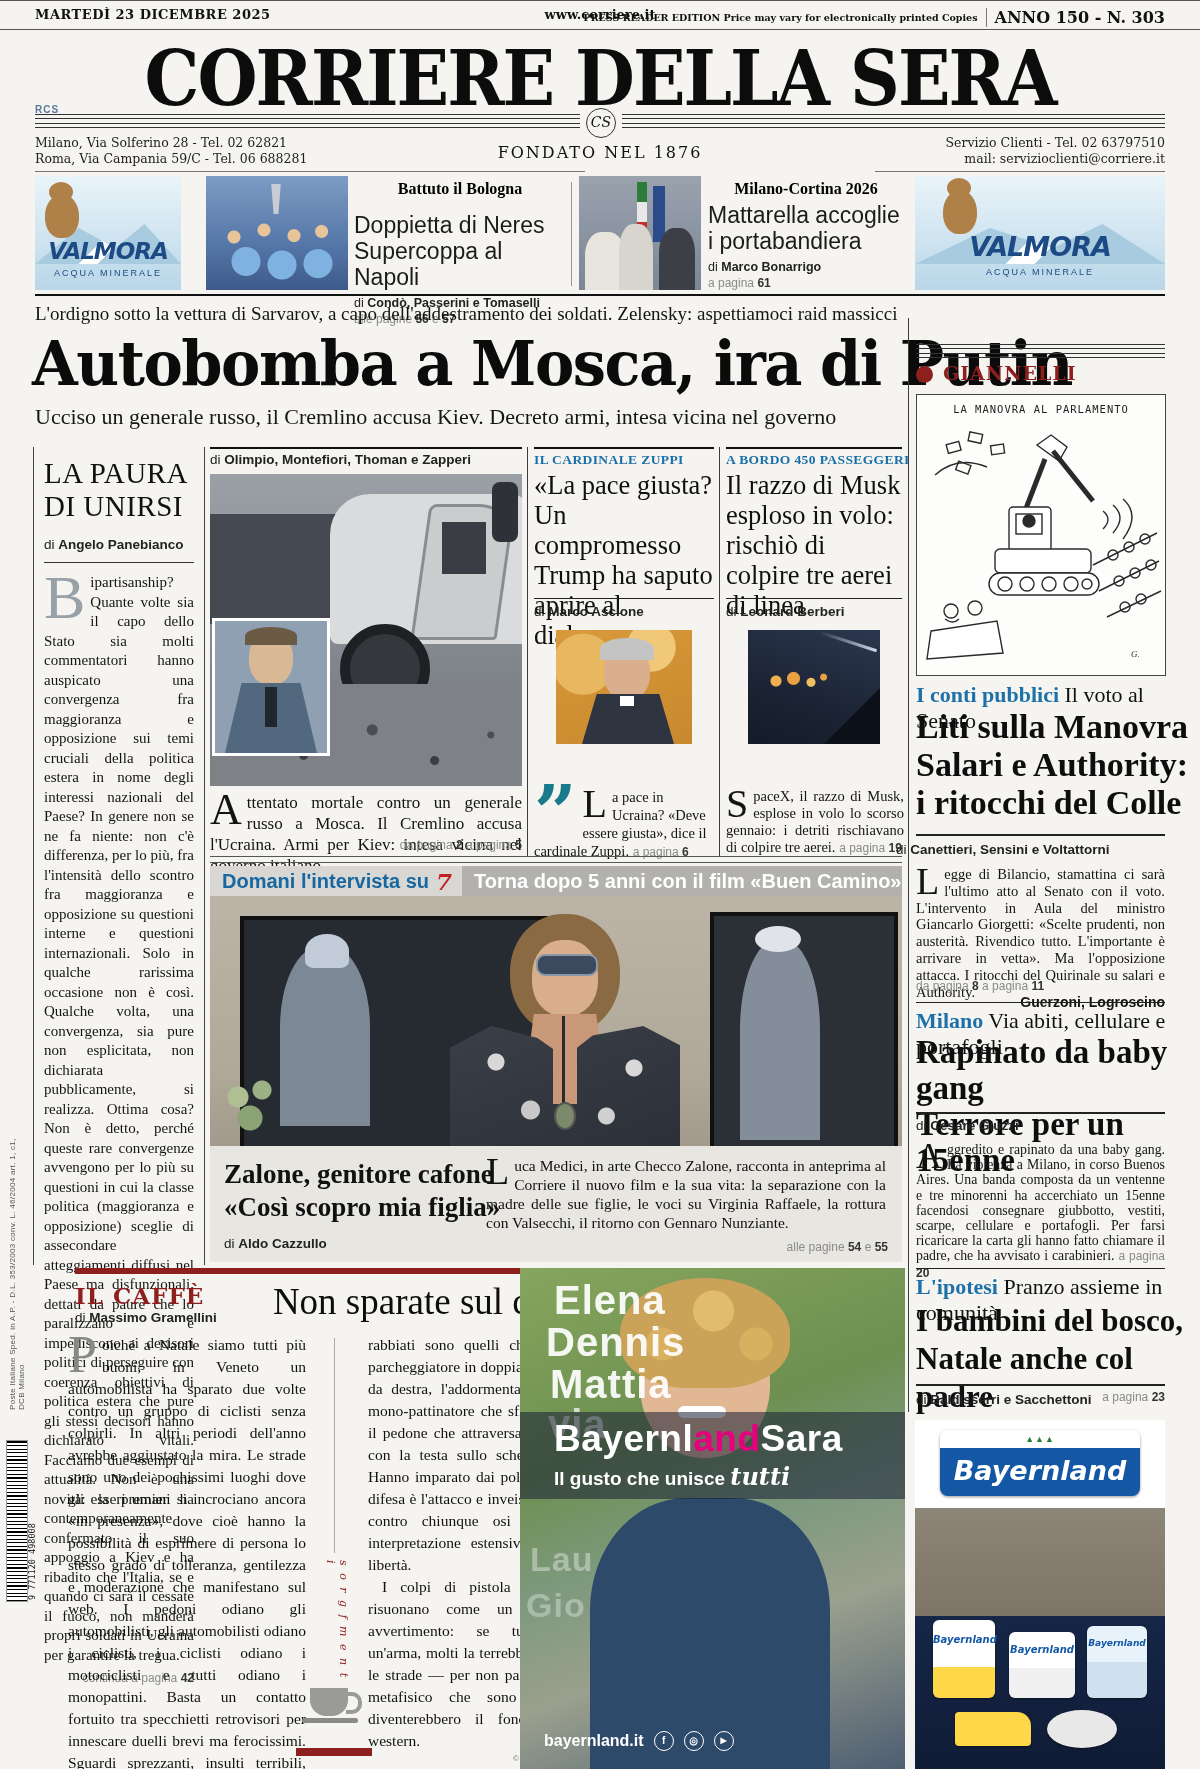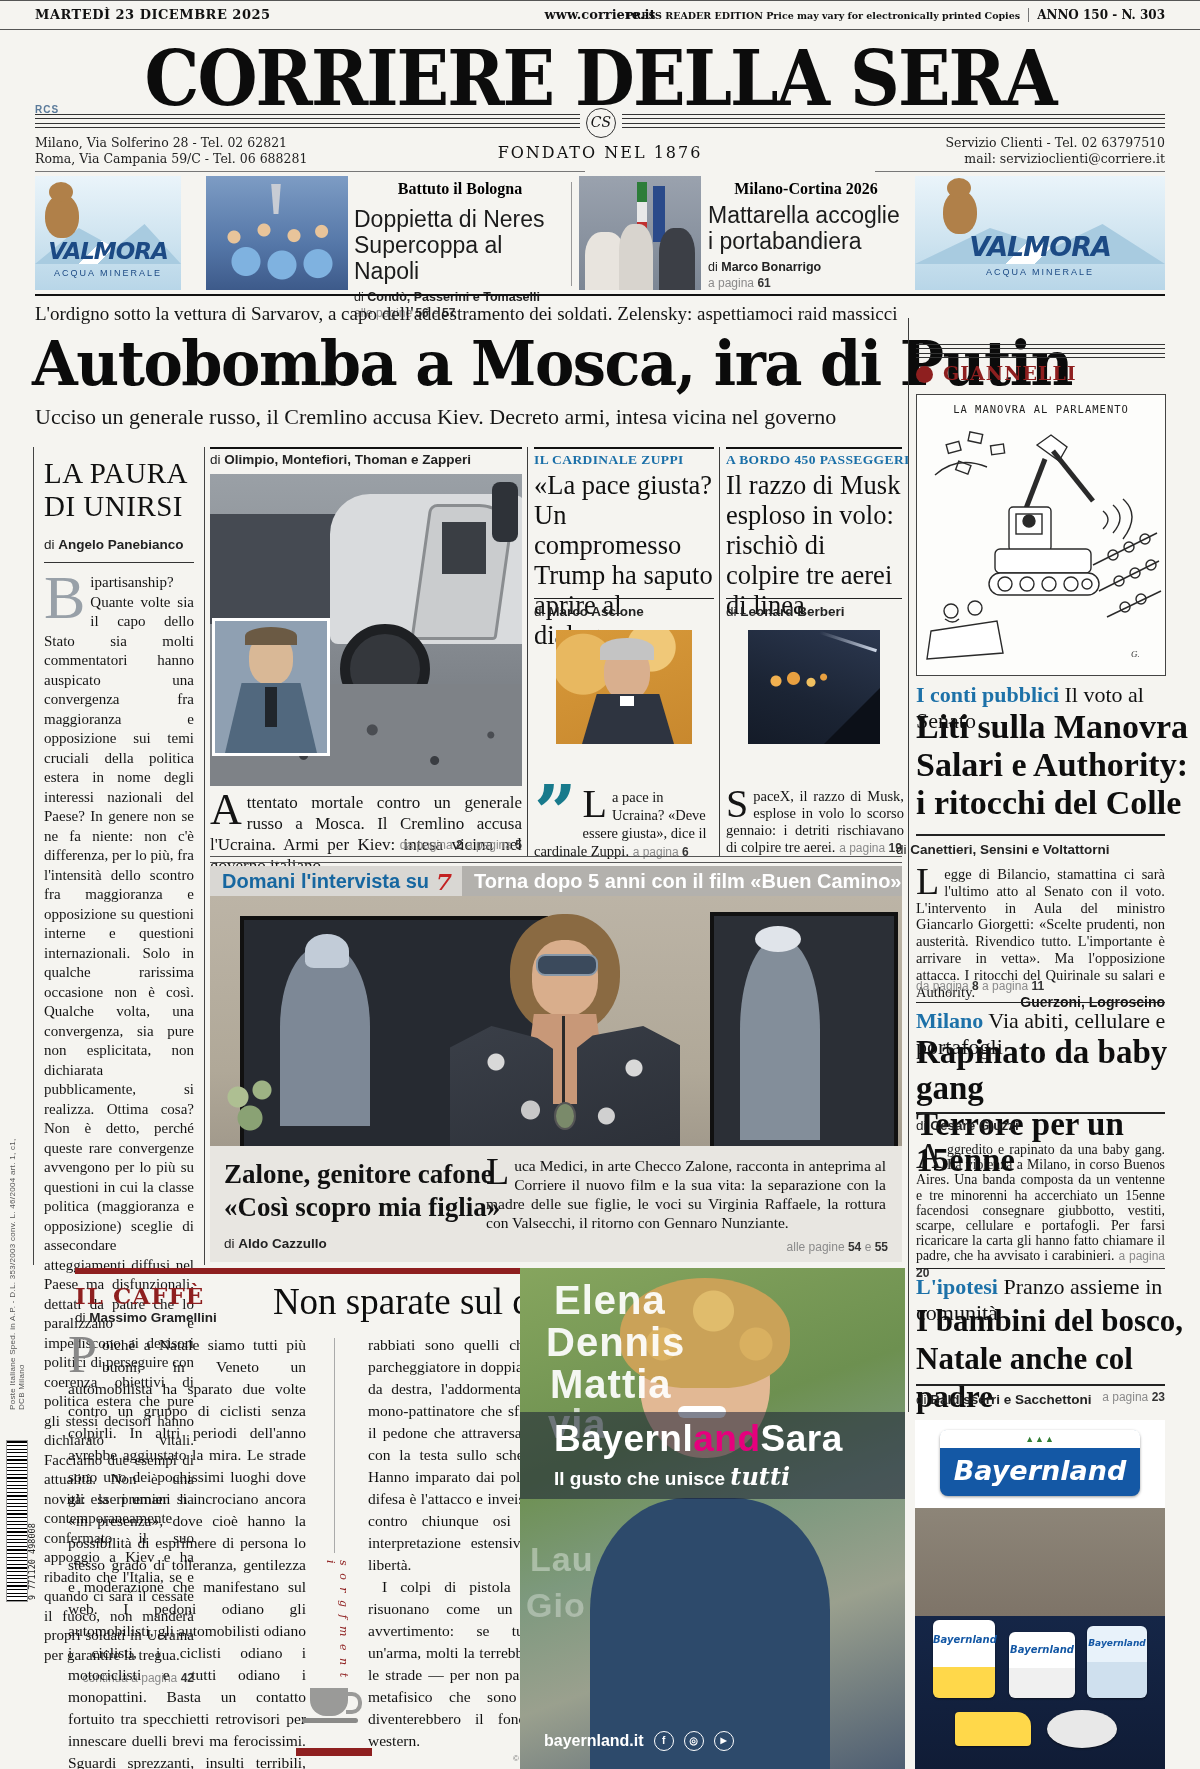--- a/index.html
+++ b/index.html
@@ -6,21 +6,21 @@
   #page{position:relative;width:1200px;height:1769px;background:#f5f4f0;overflow:hidden;
         font-family:"Liberation Serif",serif;color:#111;}
   .abs{position:absolute;}
   .sans{font-family:"Liberation Sans",sans-serif;}
   
   .topbar{left:0;top:0;width:1200px;height:28px;border-top:1px solid #555;border-bottom:1px solid #555;
           font-family:"DejaVu Serif",serif;font-size:13px;font-weight:700;}
   .topbar .date{position:absolute;left:35px;top:6px;letter-spacing:.5px;}
   .topbar .url{position:absolute;left:0;right:0;top:6px;text-align:center;}
   .topbar .right{position:absolute;right:35px;top:7px;font-size:9.5px;font-weight:700;display:flex;gap:8px;align-items:center;}
-  .topbar .right .issue{border-left:1px solid #777;padding-left:8px;font-size:12px;}
+  .topbar .right .issue{border-left:1px solid #777;padding-left:8px;font-size:16px;}
   
   .masthead{left:0;top:32px;width:1200px;text-align:center;font-family:"DejaVu Serif",serif;
             font-weight:900;font-size:69px;letter-spacing:-2px;transform:scaleY(1.12);transform-origin:top;color:#0c0c0c;}
   .rcs{left:35px;top:104px;font-family:"Liberation Sans",sans-serif;font-weight:700;font-size:10px;color:#5a7a9a;letter-spacing:1px;}
   .mlines{top:114px;height:14px;background:repeating-linear-gradient(to bottom,#333 0,#333 1px,transparent 1px,transparent 4.4px);}
   .ornament{left:586px;top:108px;width:28px;height:28px;border:1.5px solid #333;border-radius:50%;
             text-align:center;line-height:26px;font-family:"DejaVu Serif",serif;font-style:italic;font-size:14px;background:#f5f4f0;}
   .contact{font-family:"DejaVu Serif",serif;font-size:12.5px;line-height:16px;color:#222;}
   .fondato{font-family:"DejaVu Serif",serif;font-size:16px;letter-spacing:2px;}
   .subrule{height:1px;background:#777;}
@@ -152,21 +152,21 @@
       radial-gradient(circle at 15% 30%,#e8c49a 6px,transparent 7px),
       radial-gradient(circle at 40% 20%,#e8c49a 6px,transparent 7px),
       radial-gradient(circle at 65% 28%,#e8c49a 6px,transparent 7px),
       radial-gradient(circle at 88% 22%,#e8c49a 6px,transparent 7px),
       radial-gradient(circle at 25% 65%,#7fb2e0 14px,transparent 15px),
       radial-gradient(circle at 55% 70%,#7fb2e0 14px,transparent 15px),
       radial-gradient(circle at 85% 68%,#7fb2e0 14px,transparent 15px);"></div>
   </div>
   <div class="abs" style="left:354px;top:180px;width:212px;">
     <div class="promo-kicker">Battuto il Bologna</div>
-    <div class="promo-title" style="margin-top:8px;">
+    <div class="promo-title" style="margin-top:14px;">
       <div>Doppietta di Neres</div>
       <div>Supercoppa al Napoli</div>
     </div>
     <div class="promo-by"><span>di</span> <b>Condò, Passerini e Tomaselli</b></div>
     <div class="pg" style="margin-top:2px;">alle pagine <b>56</b> e <b>57</b></div>
   </div>
   <div class="abs vrule" style="left:571px;top:182px;height:104px;background:#999;"></div>
 
   <div class="abs ph" style="left:579px;top:176px;width:122px;height:114px;background:linear-gradient(180deg,#9aa2ae 0%,#7c8694 100%);">
     <div style="position:absolute;left:58px;top:6px;width:10px;height:60px;background:linear-gradient(180deg,#2d7d3a 33%,#e8e8e8 33%,#e8e8e8 66%,#c03030 66%);"></div>

